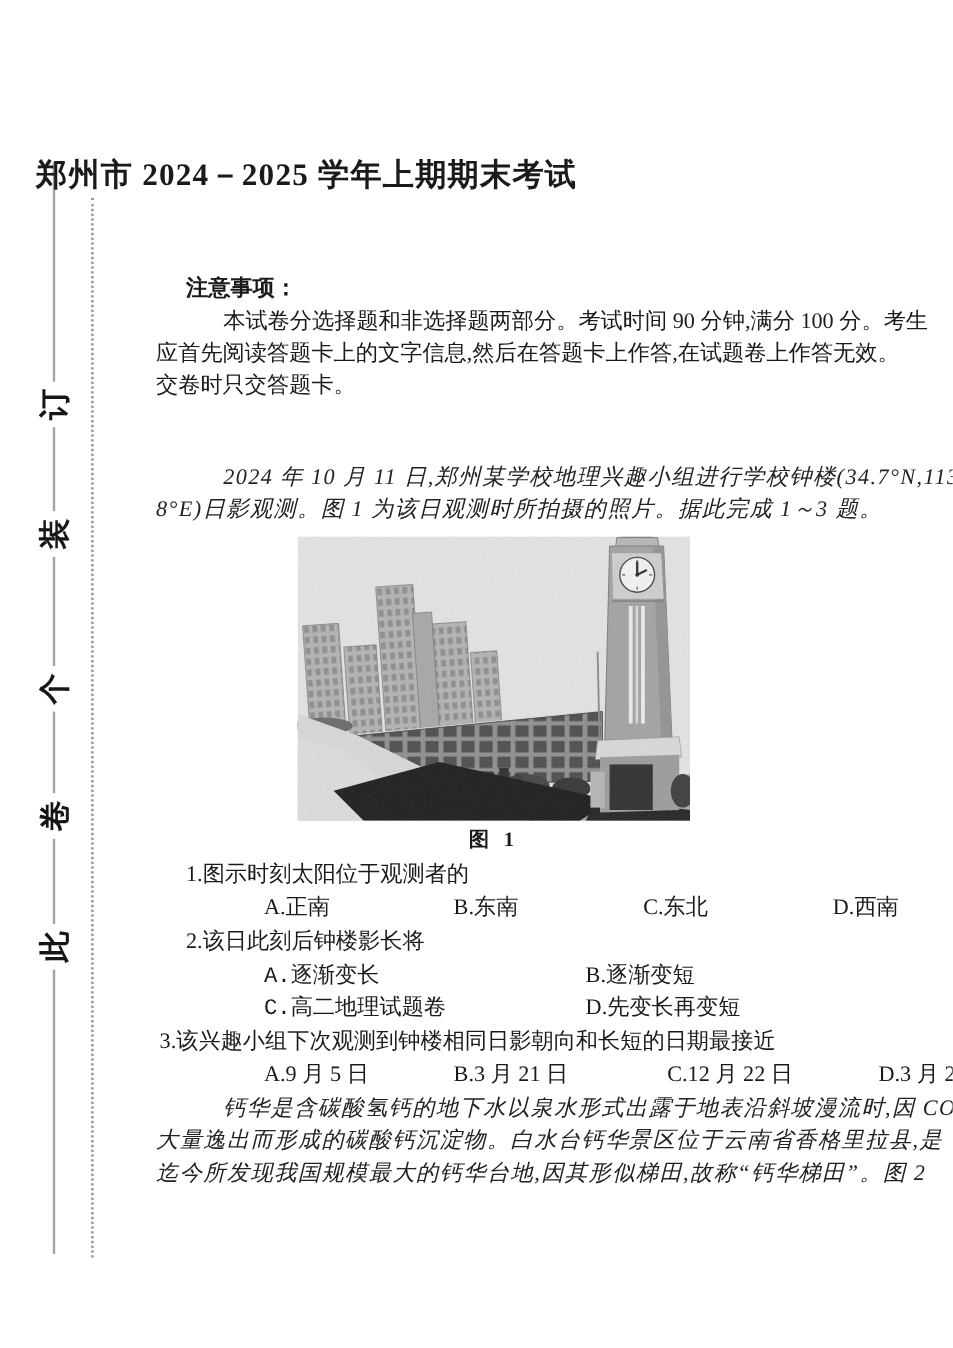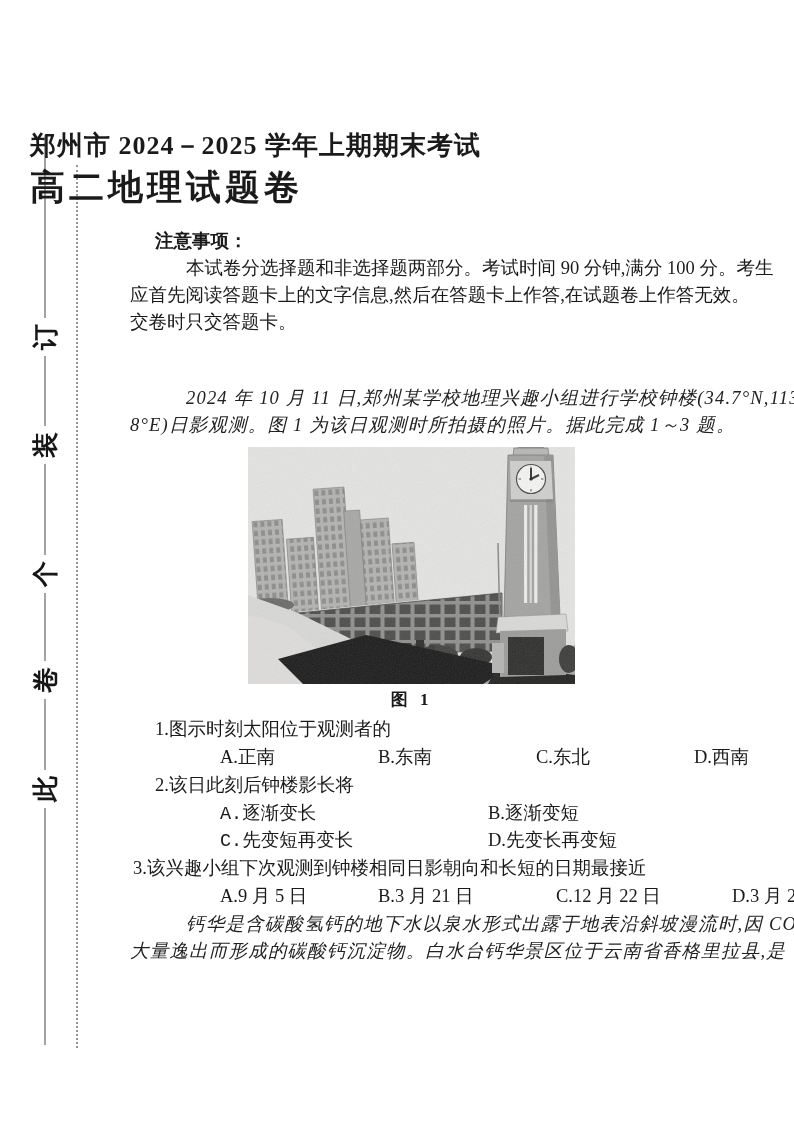--- a/index.html
+++ b/index.html
@@ -35,21 +35,20 @@
 
   <div class="bline-solid"></div>
   <div class="bline-dotted"></div>
   <span class="bchar" style="top:318px">订</span>
   <span class="bchar" style="top:426px">装</span>
   <span class="bchar" style="top:555px">个</span>
   <span class="bchar" style="top:661px">卷</span>
   <span class="bchar" style="top:770px">此</span>
 
   <div class="abs center t1">郑州市 2024－2025 学年上期期末考试</div>
-  <div class="abs center t2">高二地理试题卷</div>
 
   <div class="abs ln bold" style="top:229px;left:155px">注意事项：</div>
   <div class="abs ln" style="top:256px;left:186px">本试卷分选择题和非选择题两部分。考试时间 90 分钟,满分 100 分。考生</div>
   <div class="abs ln" style="top:310px;left:130px">交卷时只交答题卡。</div>
   <div class="abs ln" style="top:283px;left:130px">应首先阅读答题卡上的文字信息,然后在答题卡上作答,在试题卷上作答无效。</div>
 
 
   <div class="abs ln kai" style="top:386px;left:186px">2024 年 10 月 11 日,郑州某学校地理兴趣小组进行学校钟楼(34.7°N,113.</div>
   <div class="abs ln kai" style="top:413px;left:130px">8°E)日影观测。图 1 为该日观测时所拍摄的照片。据此完成 1～3 题。</div>
 
@@ -137,25 +136,26 @@
   <div class="abs ln" style="top:717px;left:155px">1.图示时刻太阳位于观测者的</div>
   <div class="abs ln" style="top:745px;left:172px">
     <span class="opt w110">A.正南</span><span class="opt w110">B.东南</span><span class="opt w110">C.东北</span><span class="opt">D.西南</span>
   </div>
 
   <div class="abs ln" style="top:773px;left:155px">2.该日此刻后钟楼影长将</div>
   <div class="abs ln" style="top:801px;left:172px">
     <span class="opt w220">A.逐渐变长</span><span class="opt">B.逐渐变短</span>
   </div>
   <div class="abs ln" style="top:828px;left:172px">
-    <span class="opt w220">C.先变短再变长</span><span class="opt">D.先变长再变短</span>
+    <span class="opt w220">C.高二地理试题卷</span><span class="opt">D.先变长再变短</span>
   </div>
 
   <div class="abs ln" style="top:856px;left:133px">3.该兴趣小组下次观测到钟楼相同日影朝向和长短的日期最接近</div>
   <div class="abs ln" style="top:884px;left:172px">
     <span class="opt w110">A.9 月 5 日</span><span class="opt w130">B.3 月 21 日</span><span class="opt w128">C.12 月 22 日</span><span class="opt">D.3 月 2 日</span>
   </div>
 
   <div class="abs ln kai" style="top:912px;left:186px">钙华是含碳酸氢钙的地下水以泉水形式出露于地表沿斜坡漫流时,因 CO₂</div>
   <div class="abs ln kai" style="top:939px;left:130px">大量逸出而形成的碳酸钙沉淀物。白水台钙华景区位于云南省香格里拉县,是</div>
+  <div class="abs ln kai" style="top:966px;left:130px">迄今所发现我国规模最大的钙华台地,因其形似梯田,故称“钙华梯田”。图 2</div>
 
 
 </div>
 
 </body></html>

